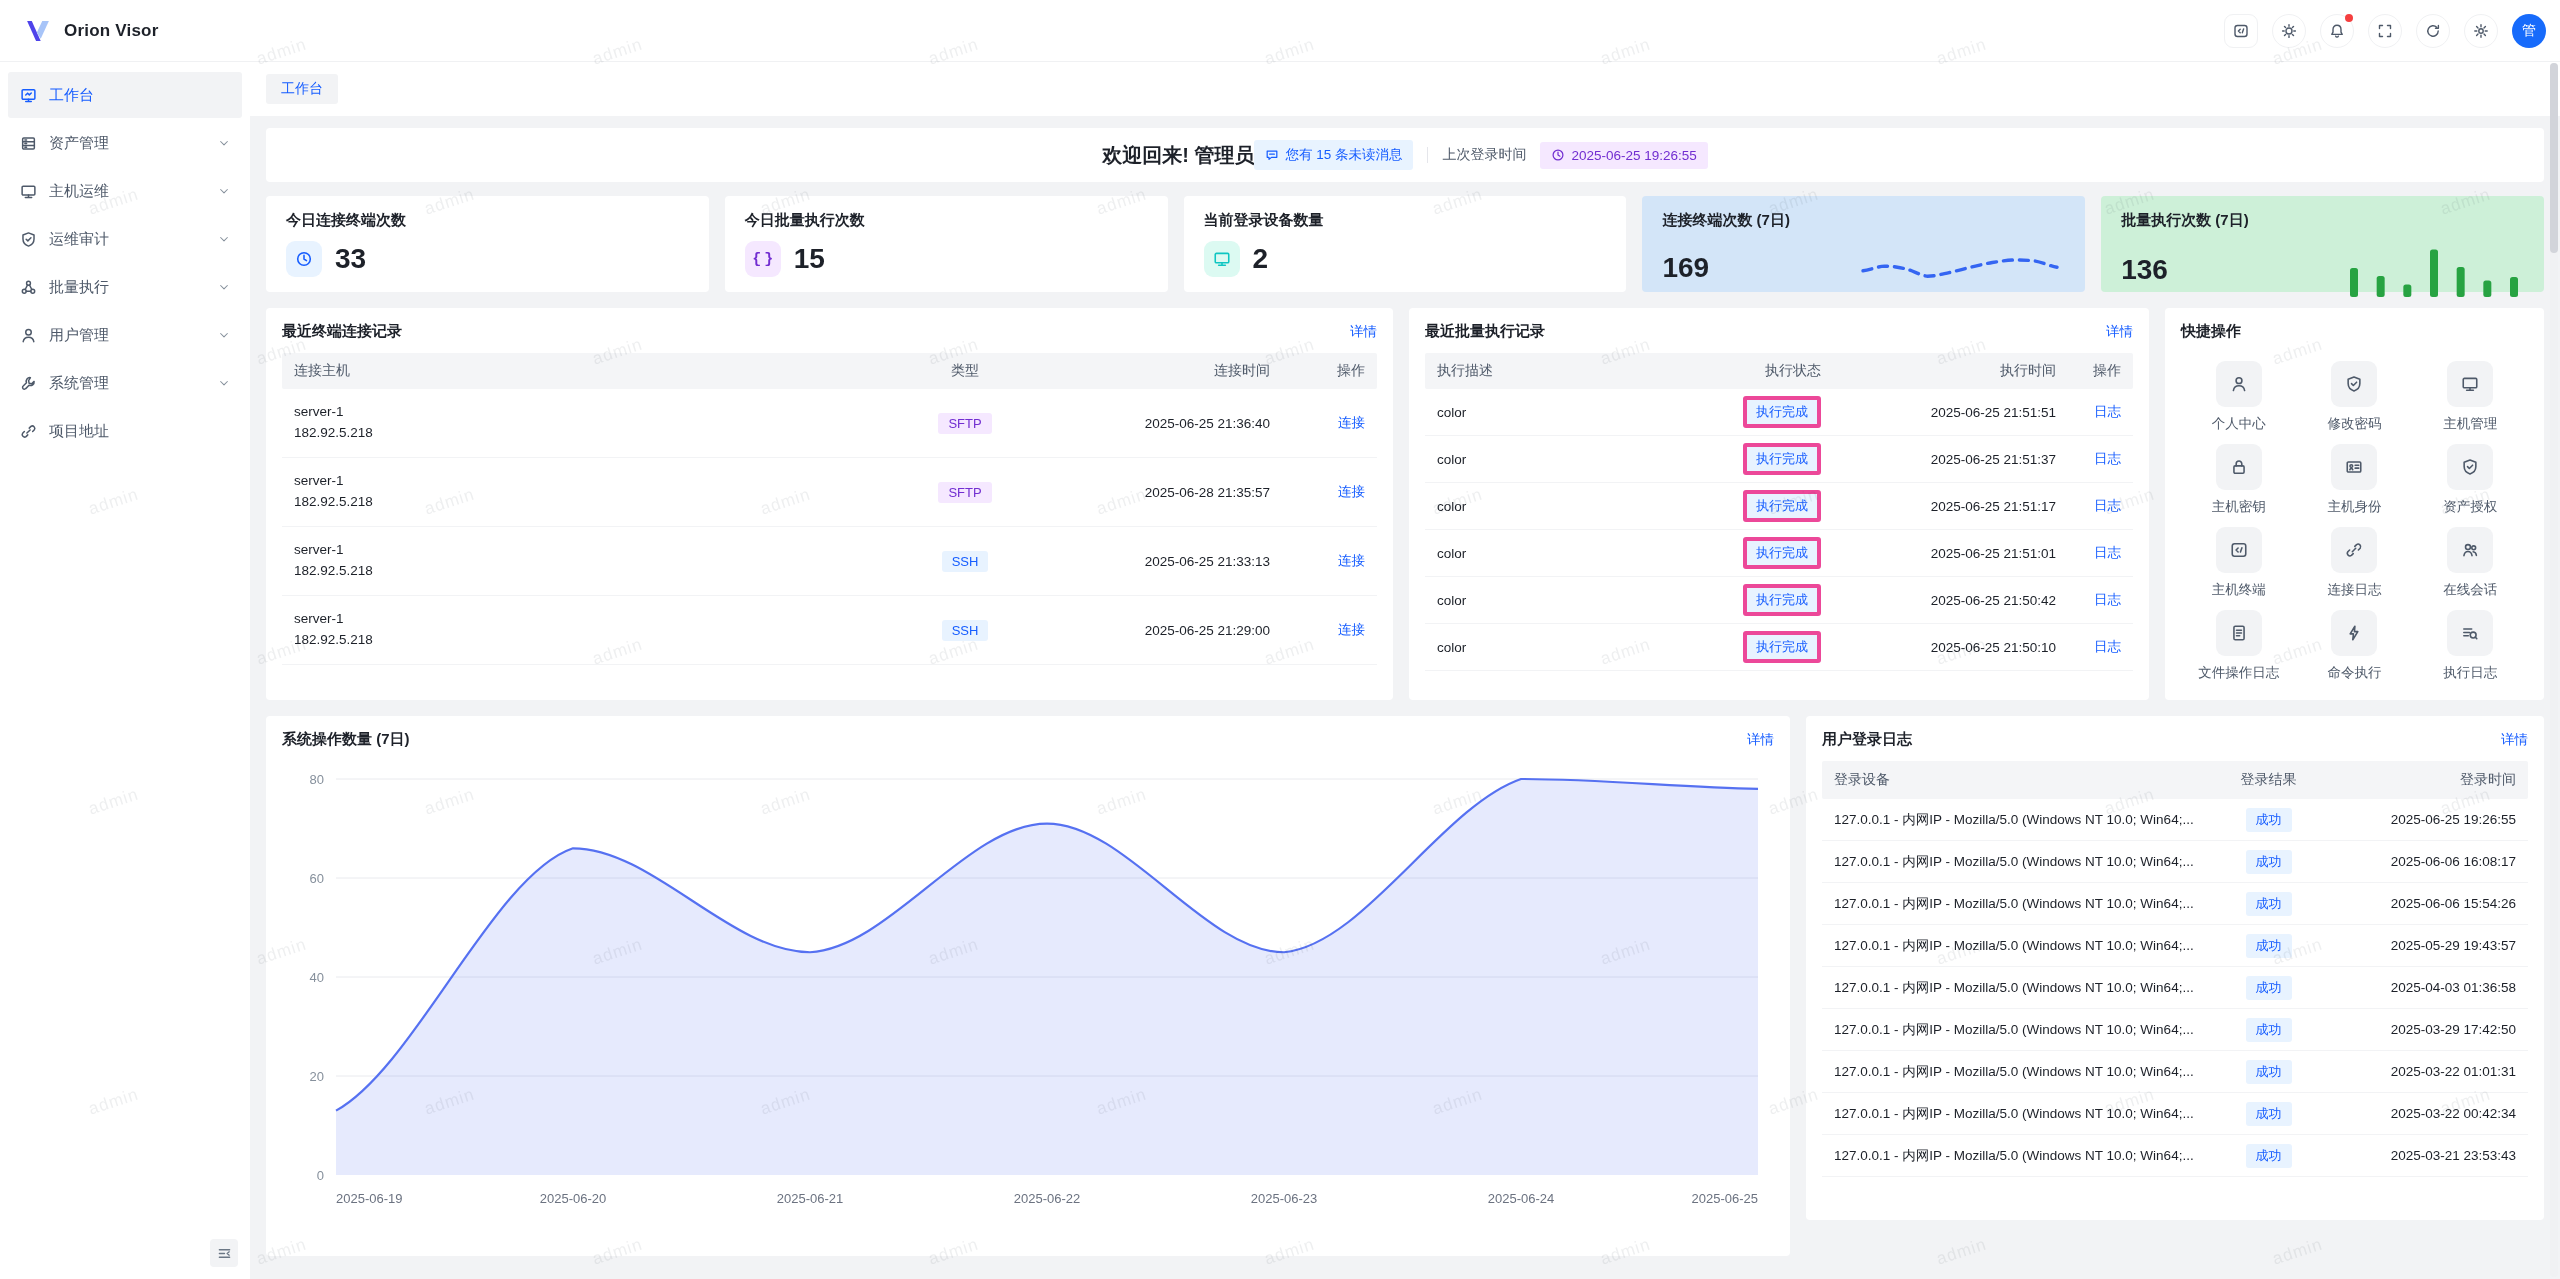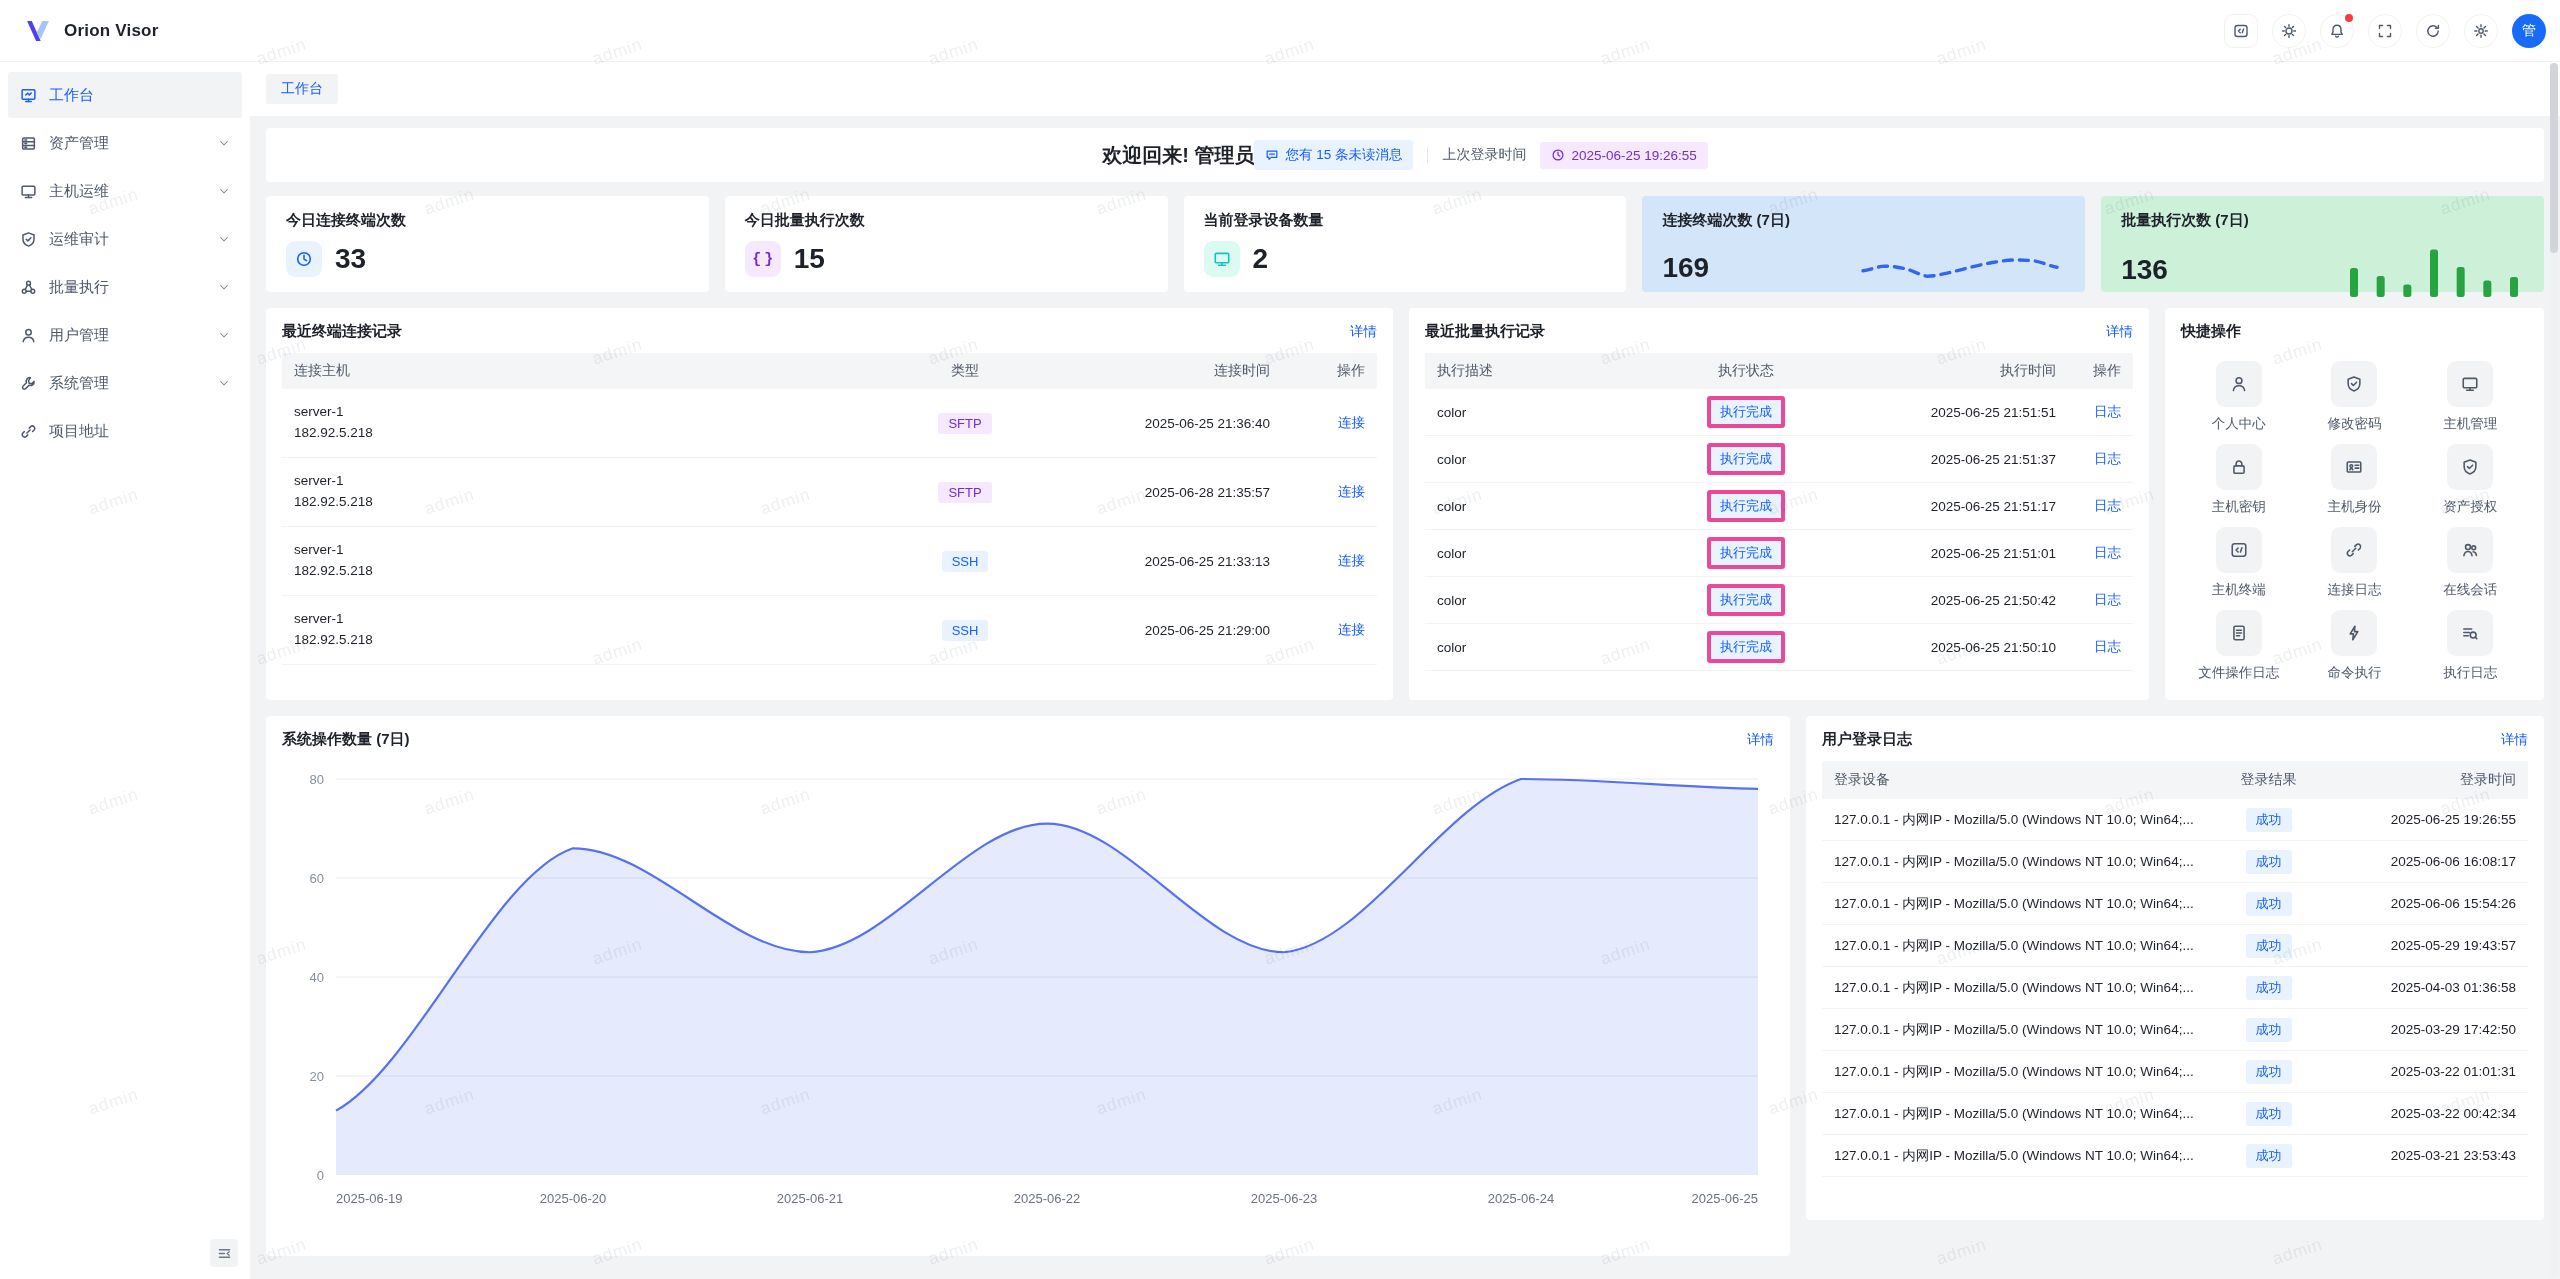--- a/index.html
+++ b/index.html
@@ -75,21 +75,21 @@
   .t-quick { flex:1; height:392px; }
 
   .grid-head { background:#f4f5f7; color:#4e5969; font-size:14px; height:36px; align-items:center; border-radius:2px; }
   .grid-row { border-bottom:1px solid #f2f3f5; align-items:center; }
   .conn-grid { display:grid; grid-template-columns:1fr 110px 250px 95px; padding:0 12px; }
   .conn-grid .c-type { text-align:center; }
   .conn-grid .c-time, .conn-grid .c-act { text-align:right; }
   .conn-row { height:69px; font-size:13.5px; }
   .host-cell div { line-height:1.55; color:#1d2129; }
   .exec-grid { display:grid; grid-template-columns:1fr 150px 235px 65px; padding:0 12px; }
-  .exec-grid .c-status { text-align:center; }
+  .exec-grid .c-status { text-align:right; }
   .exec-grid .c-time, .exec-grid .c-act { text-align:right; }
   .exec-row { height:47px; font-size:13.5px; }
   .badge { display:inline-block; padding:3px 10px; border-radius:3px; font-size:13px; }
   .badge-sftp { background:#f5e8ff; color:#722ed1; }
   .badge-ssh { background:#e8f3ff; color:#165dff; }
   .badge-status { background:#e8f3ff; color:#165dff; border:4px solid #ec4899; padding:3px 9px; }
   .badge-ok { background:#e8f3ff; color:#165dff; }
   .act-link { color:#165dff; cursor:pointer; }
 
   .qa-grid { display:grid; grid-template-columns:repeat(3,1fr); row-gap:11px; margin-top:20px; text-align:center; }

